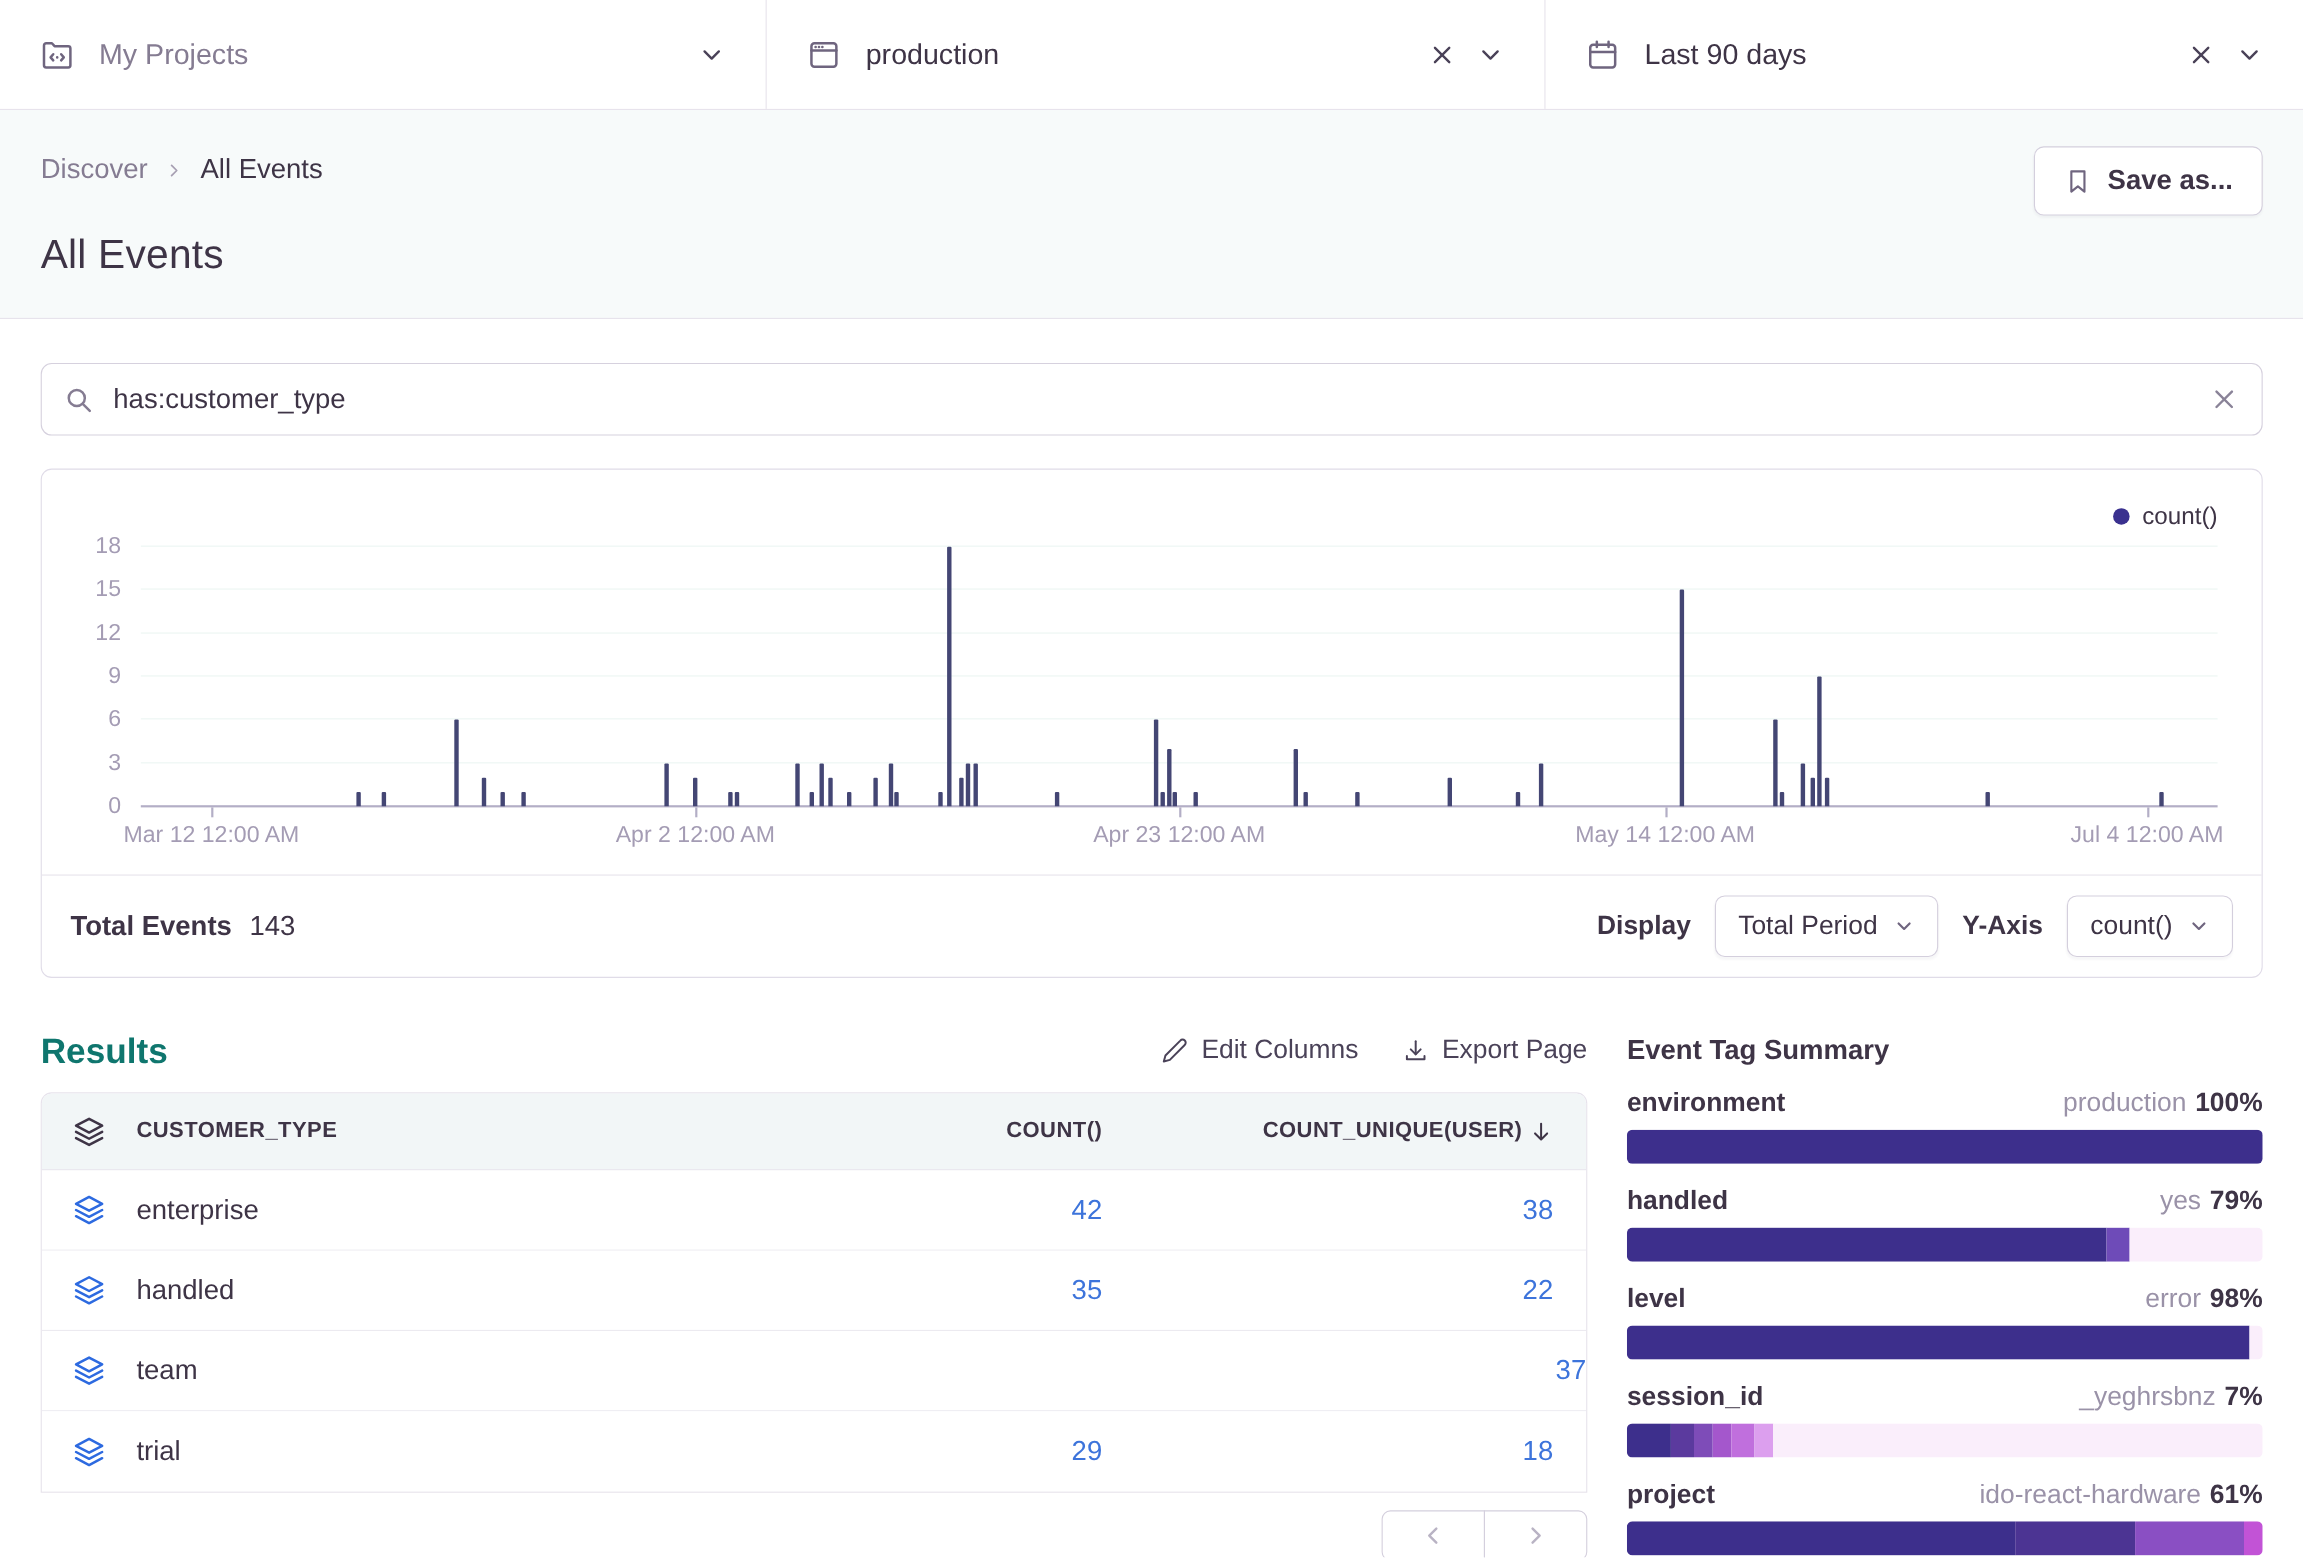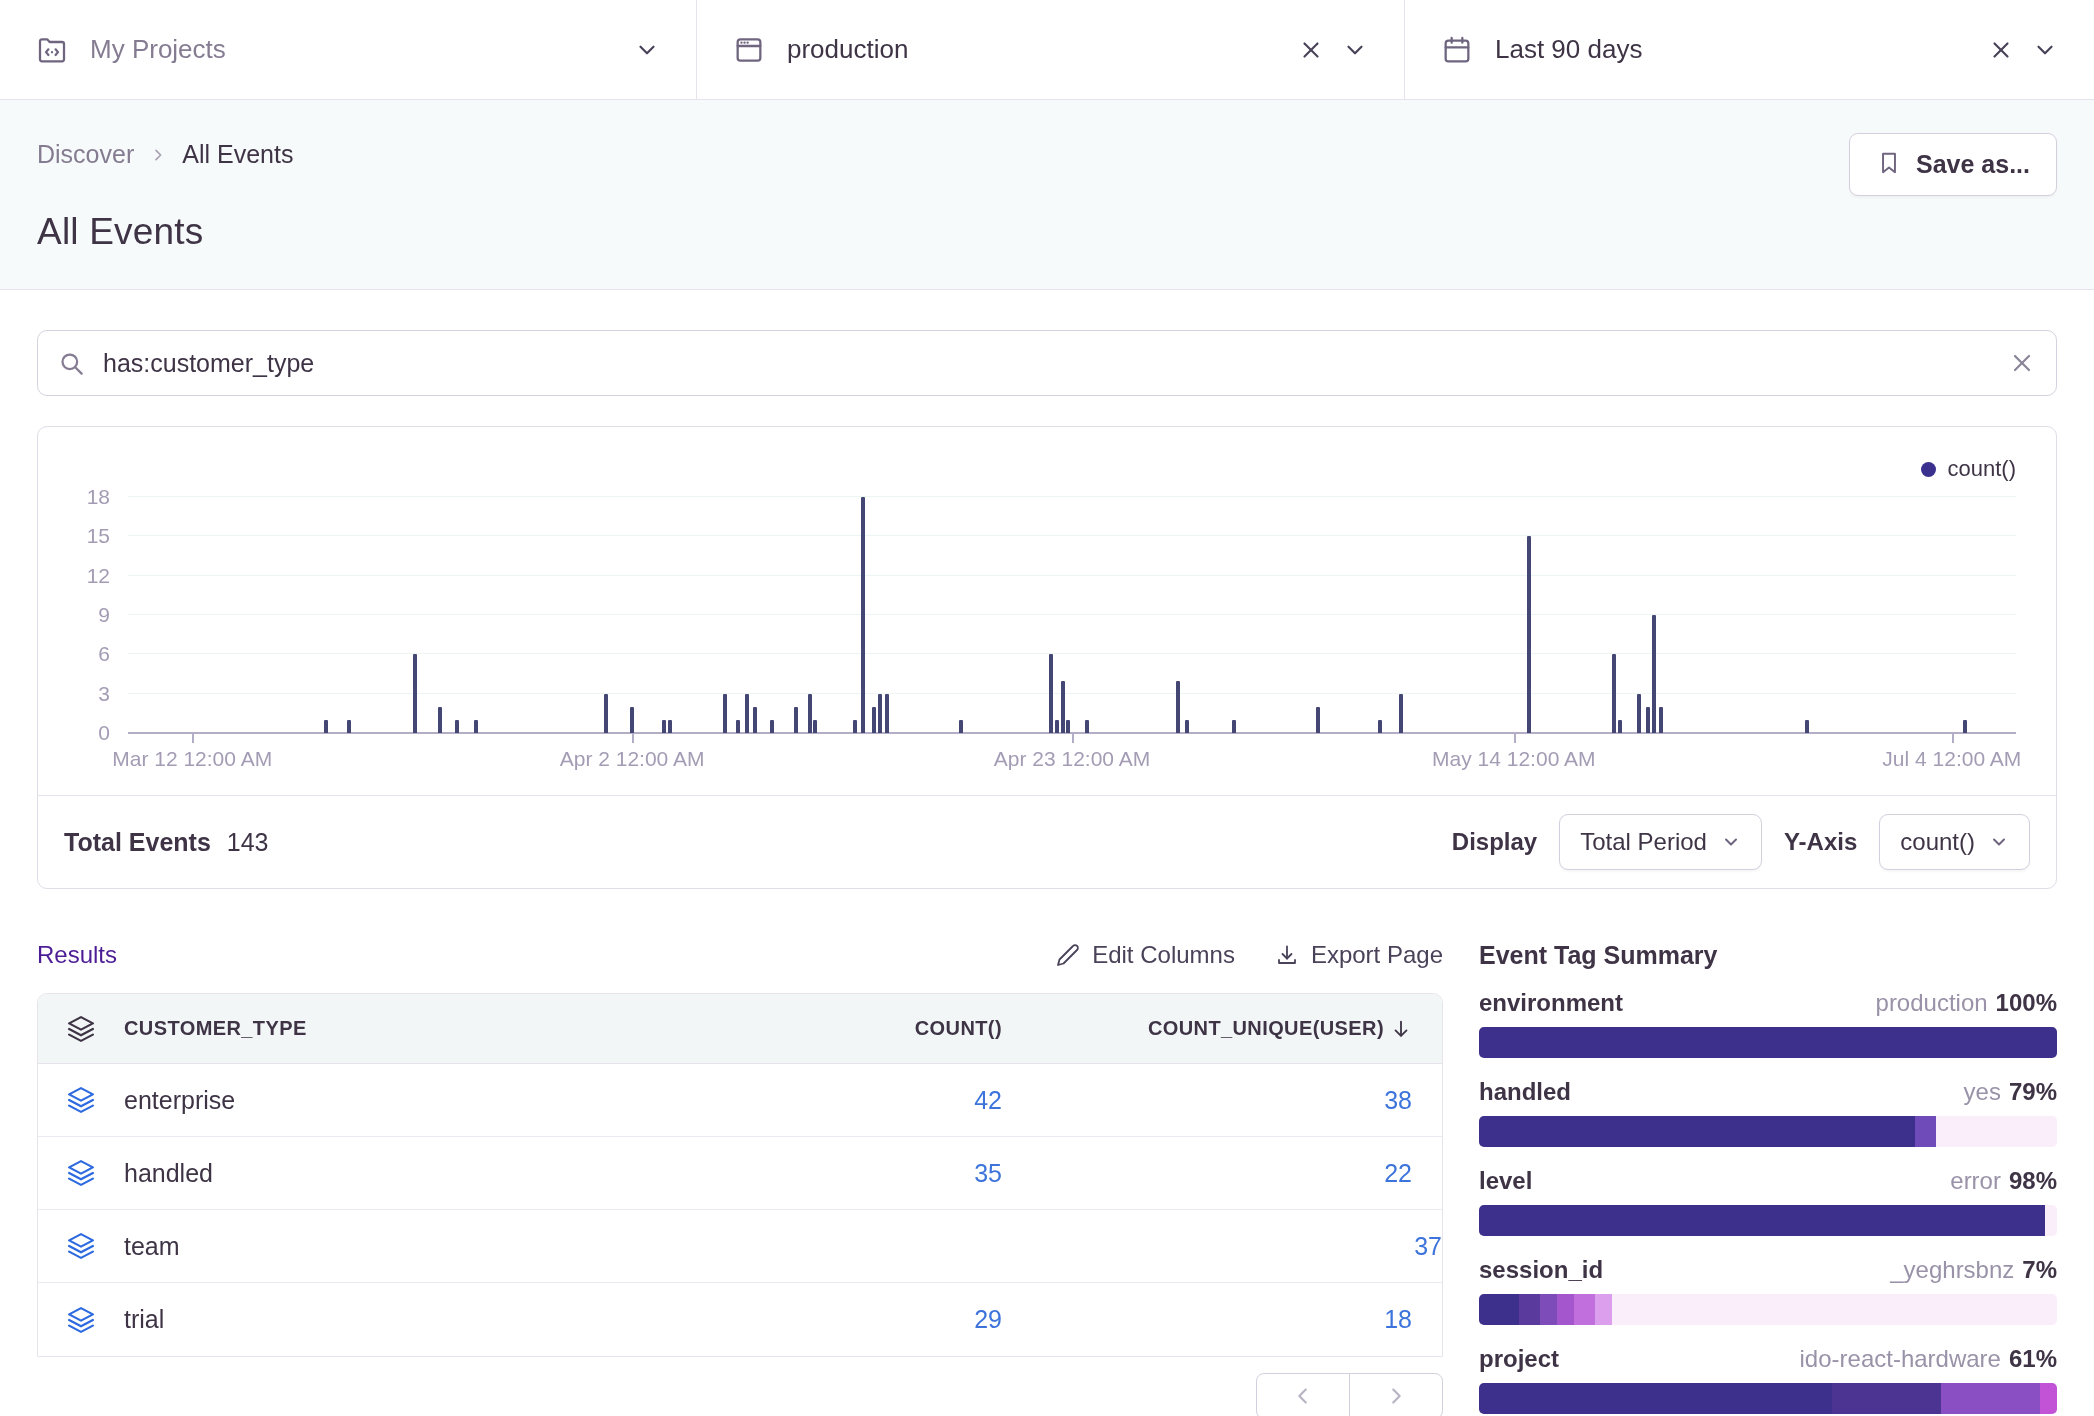--- a/index.html
+++ b/index.html
@@ -21,21 +21,21 @@
   .tb-x, .tb-chev { width:26px; height:26px; color:#4a4258; flex:0 0 auto; }
   .tb-x { margin-right:18px; }
 
   
   .pagehead { position:relative; background:#f7fafa; border-bottom:1px solid #e7e3ec; padding:40px 37px 36px; }
   .crumbs { display:flex; align-items:center; font-size:25px; }
   .crumb-link { color:#857c92; cursor:pointer; }
   .crumb-sep { margin:0 16px; color:#a79fb2; width:16px; height:16px; }
   .crumb-cur { color:#3e3446; }
   .pagetitle { margin-top:42px; font-size:37px; font-weight:500; color:#3e3446; letter-spacing:.2px; }
-  .saveas { position:absolute; right:37px; top:33px; display:inline-flex; align-items:flex-start; gap:14px;
+  .saveas { position:absolute; right:37px; top:33px; display:inline-flex; align-items:center; gap:14px;
             background:#fff; border:1px solid #d4cfdd; border-radius:9px; padding:16px 26px;
             font-size:25px; font-weight:700; color:#3e3446; box-shadow:0 2px 2px rgba(60,50,80,.04); cursor:pointer; }
   .saveas svg { width:26px; height:26px; color:#6f657f; }
 
   
   .content { padding:0 37px; }
 
   .searchbox { margin-top:40px; position:relative; height:66px; background:#fff;
                border:1px solid #d6d1de; border-radius:10px; display:flex; align-items:center; }
   .searchbox svg.mag { width:27px; height:27px; color:#857c92; margin:0 18px 0 20px; flex:0 0 auto; }
@@ -68,21 +68,21 @@
   .dropbtn { display:inline-flex; align-items:center; gap:14px; background:#fff; border:1px solid #d4cfdd;
              border-radius:9px; padding:13px 20px; font-size:24px; color:#3e3446; font-weight:500; cursor:pointer;
              box-shadow:0 2px 2px rgba(60,50,80,.04); }
   .dropbtn svg { width:20px; height:20px; color:#6f657f; }
 
   
   .results-wrap { display:flex; margin-top:44px; align-items:flex-start; }
   .results-left { width:1406px; flex:0 0 auto; }
   .results-right { flex:1; margin-left:36px; }
   .results-head { display:flex; align-items:center; justify-content:space-between; height:44px; }
-  .results-title { font-size:24px; font-weight:400; color:#4c1d95; }
+  .results-title { font-size:32px; font-weight:700; color:#0f766e; }
   .table-actions { display:flex; align-items:center; gap:40px; }
   .action-btn { display:inline-flex; align-items:center; gap:12px; font-size:24px; color:#4a4258; cursor:pointer; background:none; border:none; font-family:inherit; }
   .action-btn svg { width:24px; height:24px; color:#4a4258; }
 
   .datatable { margin-top:16px; border:1px solid #e7e3ec; border-radius:10px 10px 0 0; overflow:hidden; }
   .thead { display:flex; align-items:center; background:#f2f6f7; height:70px; border-bottom:1px solid #e7e3ec; }
   .trow { display:flex; align-items:center; height:73px; border-bottom:1px solid #eceaf0; background:#fff; }
   .trow:last-child { border-bottom:none; }
   .cell-icon { width:86px; flex:0 0 auto; display:flex; justify-content:center; }
   .cell-icon svg { width:30px; height:30px; }

